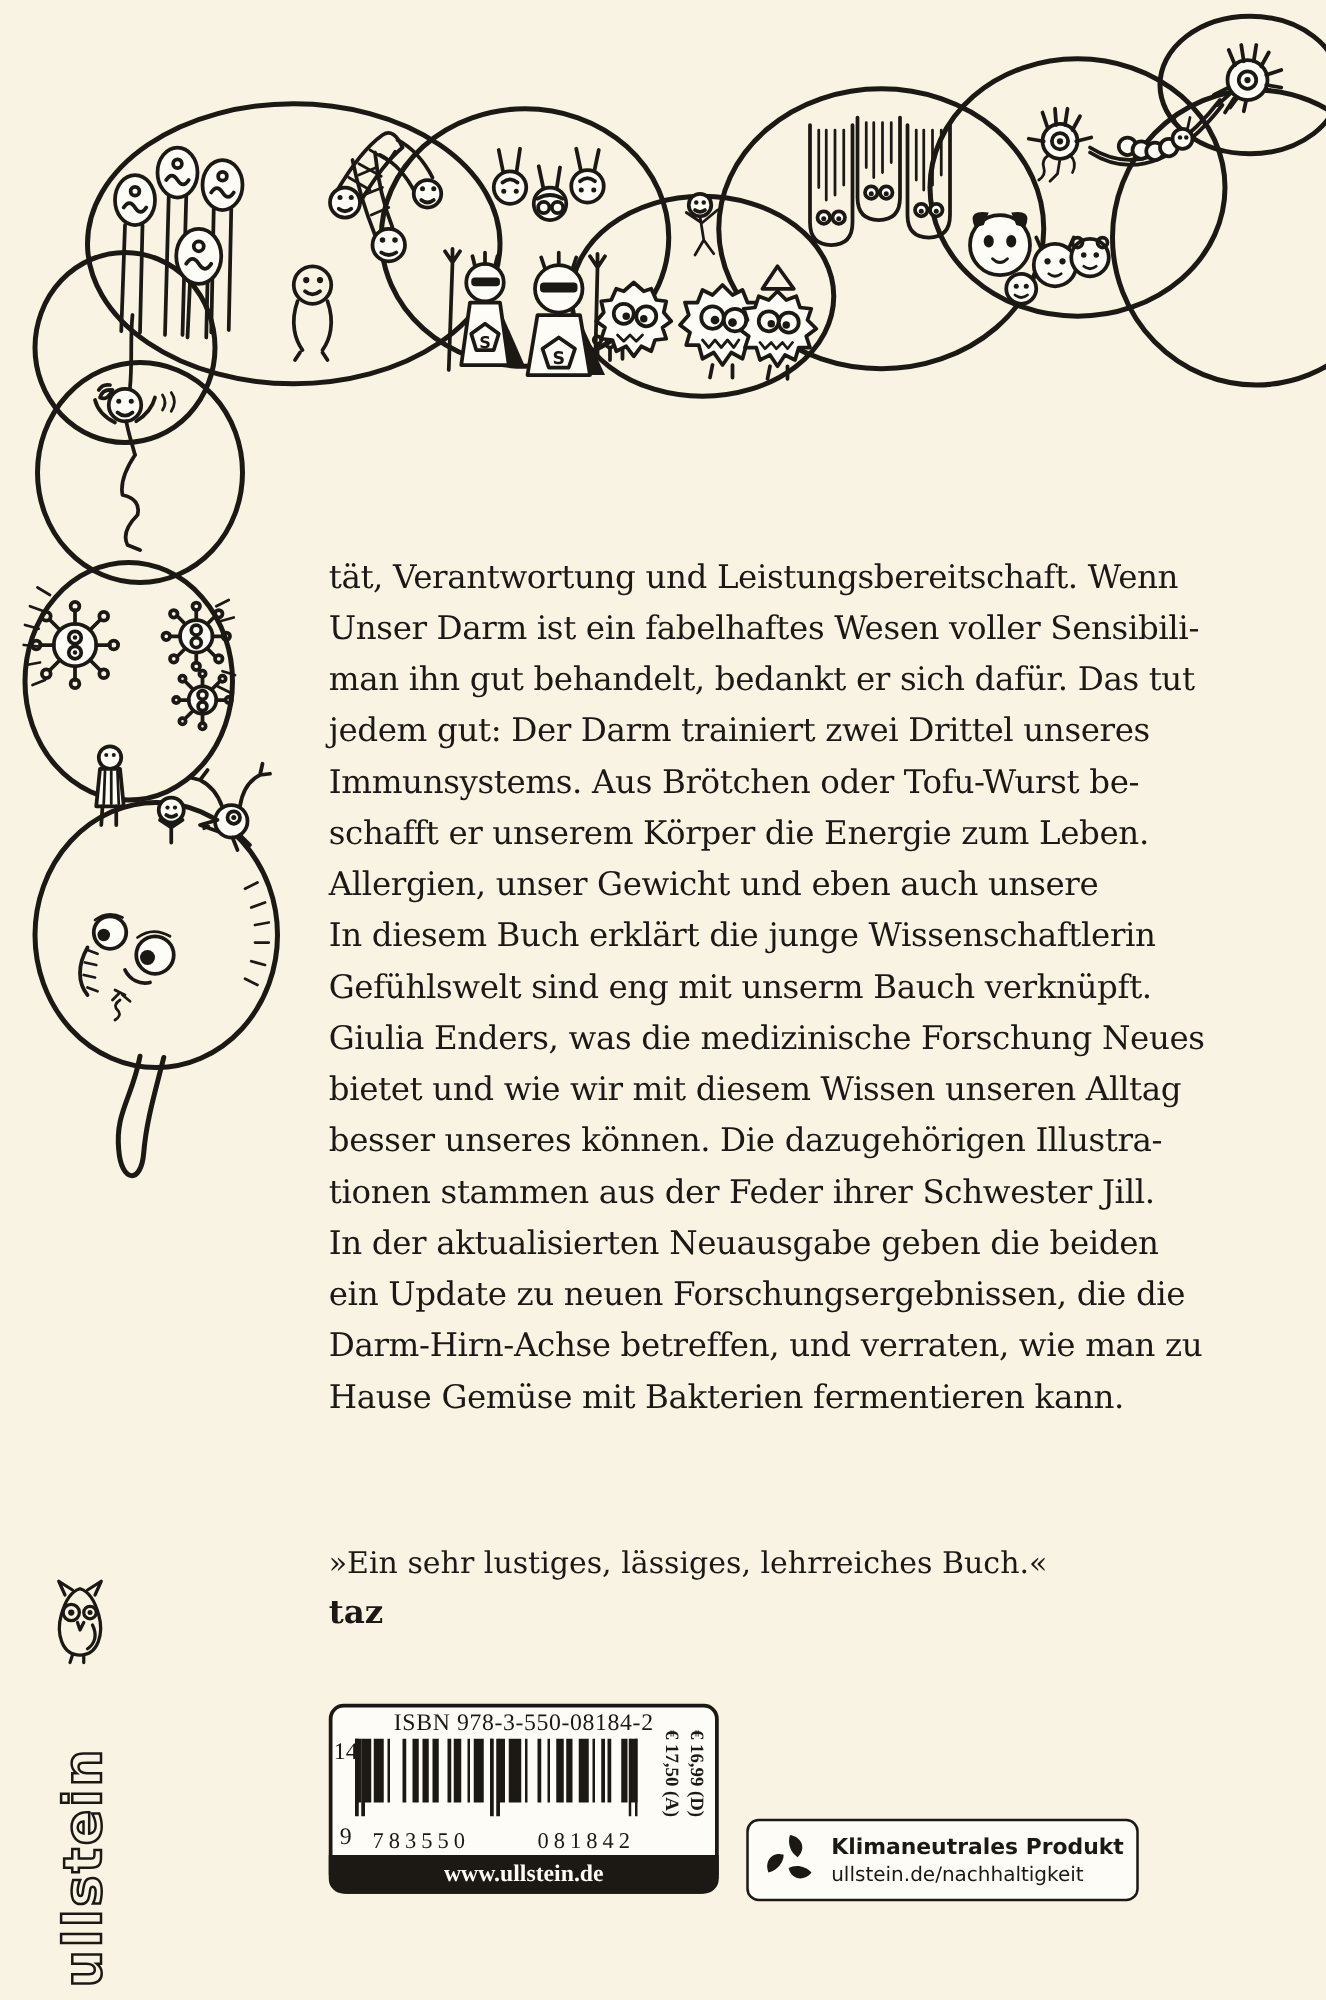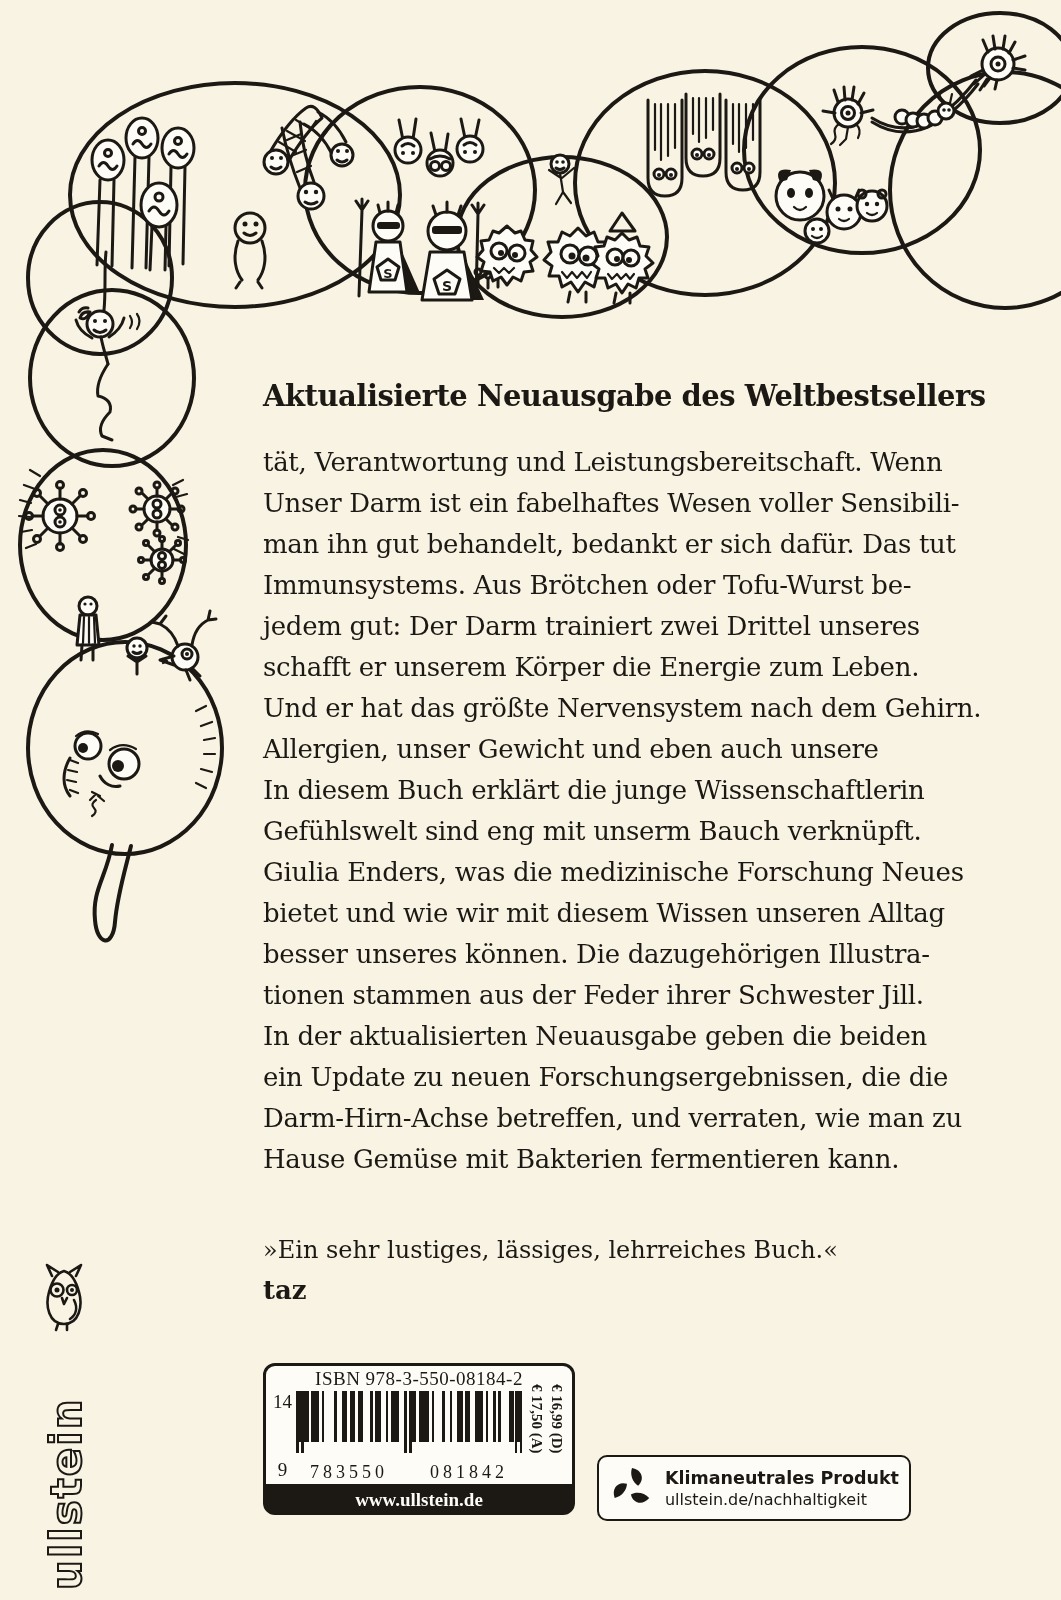--- a/index.html
+++ b/index.html
@@ -31,21 +31,21 @@
   .publisher svg path,.publisher svg circle{stroke:var(--ink);stroke-width:2.6;fill:none;stroke-linecap:round;stroke-linejoin:round;}
   .publisher svg .k{fill:var(--ink);stroke:none;}
   .logo-word{font-family:"DejaVu Sans",sans-serif;font-weight:bold;font-size:42px;letter-spacing:2px;
              fill:none;stroke:var(--ink);stroke-width:2;}
 
   
   .barcode{position:absolute;left:263px;top:1363px;width:312px;height:152px;background:var(--paper);
            border:3px solid var(--ink);border-radius:12px;font-family:Liberation Serif, serif;}
   .bc-isbn{text-align:center;font-size:19px;letter-spacing:0.5px;margin-top:2px;}
   .bc-mid{display:flex;height:92px;margin-top:1px;}
-  .bc-left{width:30px;display:flex;flex-direction:column;justify-content:space-between;align-items:center;
+  .bc-left{width:18px;display:flex;flex-direction:column;justify-content:space-between;align-items:center;
            font-size:19px;padding:0 0 2px 3px;}
   .bars-wrap{flex:1;display:flex;flex-direction:column;gap:20px;}
   .bars{height:64px;position:relative;display:flex;}
   .bars .bar{background:var(--ink);height:100%;}
   .bars .gap{height:100%;}
   .bars .guard{position:absolute;top:0;width:2.5px;height:122%;background:var(--ink);}
   .bc-digits{height:24px;display:flex;justify-content:space-between;align-items:flex-end;
              padding:0 14px;font-size:18px;letter-spacing:4px;}
   .bc-prices{width:50px;position:relative;}
   .price-rot{position:absolute;left:50%;top:46px;transform:translate(-50%,-50%) rotate(90deg);
@@ -379,30 +379,28 @@
         <circle class="w" cx="124" cy="764" r="15"></circle>
       <circle class="k" cx="83" cy="748" r="5"></circle>
         <circle class="k" cx="118" cy="766" r="6"></circle>
       <path class="thin" d="M76 736 q10 -8 22 -2 M110 750 q12 -9 26 -1"></path>
       <path d="M70 758 C62 772 62 786 70 796 M100 776 C104 784 112 788 120 786"></path>
       <path class="thin" d="M92 792 l8 4 M96 794 l-6 6 M98 796 l6 5 M96 800 q-6 4 -2 8 q4 4 -2 8"></path>
       <path class="thin" d="M70 760 l8 3 M68 770 l9 2 M67 780 l9 2 M70 790 l8 3 M206 706 l-10 5 M212 722 l-11 4 M215 738 l-11 2 M215 754 l-11 0 M212 772 l-11 -3 M206 788 l-10 -5"></path>
     </g>
   </svg>
 
-  <h1 class="heading">Aktualisierte Neuausgabe des Weltbestsellers</h1>
 
   <div class="blurb">
     <div class="line">tät, Verantwortung und Leistungsbereitschaft. Wenn</div>
     <div class="line">Unser Darm ist ein fabelhaftes Wesen voller Sensibili-</div>
     <div class="line">man ihn gut behandelt, bedankt er sich dafür. Das tut</div>
+    <div class="line">jedem gut: Der Darm trainiert zwei Drittel unseres</div>
     <div class="line">Immunsystems. Aus Brötchen oder Tofu-Wurst be-</div>
-    <div class="line">jedem gut: Der Darm trainiert zwei Drittel unseres</div>
     <div class="line">schafft er unserem Körper die Energie zum Leben.</div>
-    <div class="line">Und er hat das größte Nervensystem nach dem Gehirn.</div>
     <div class="line">Allergien, unser Gewicht und eben auch unsere</div>
     <div class="line">In diesem Buch erklärt die junge Wissenschaftlerin</div>
     <div class="line">Gefühlswelt sind eng mit unserm Bauch verknüpft.</div>
     <div class="line">Giulia Enders, was die medizinische Forschung Neues</div>
     <div class="line">bietet und wie wir mit diesem Wissen unseren Alltag</div>
     <div class="line">besser unseres können. Die dazugehörigen Illustra-</div>
     <div class="line">tionen stammen aus der Feder ihrer Schwester Jill.</div>
     <div class="line">In der aktualisierten Neuausgabe geben die beiden</div>
     <div class="line">ein Update zu neuen Forschungsergebnissen, die die</div>
     <div class="line">Darm-Hirn-Achse betreffen, und verraten, wie man zu</div>

